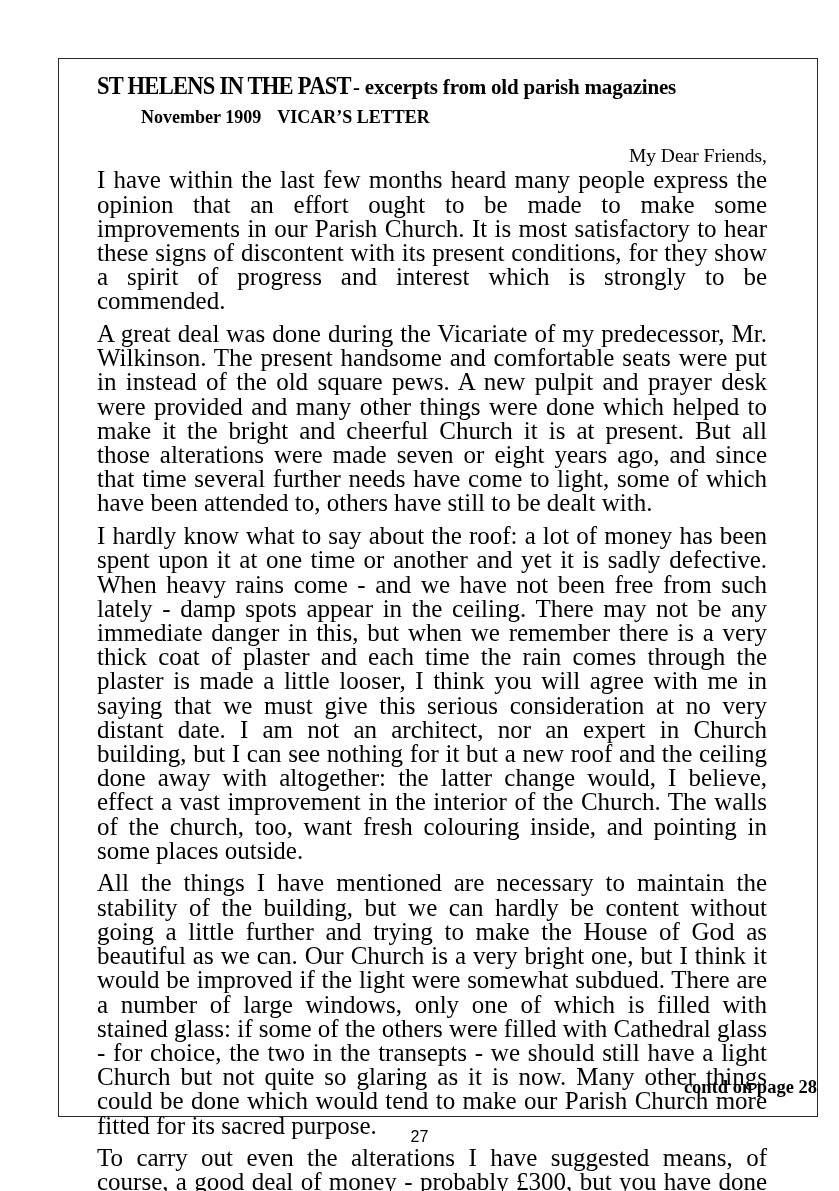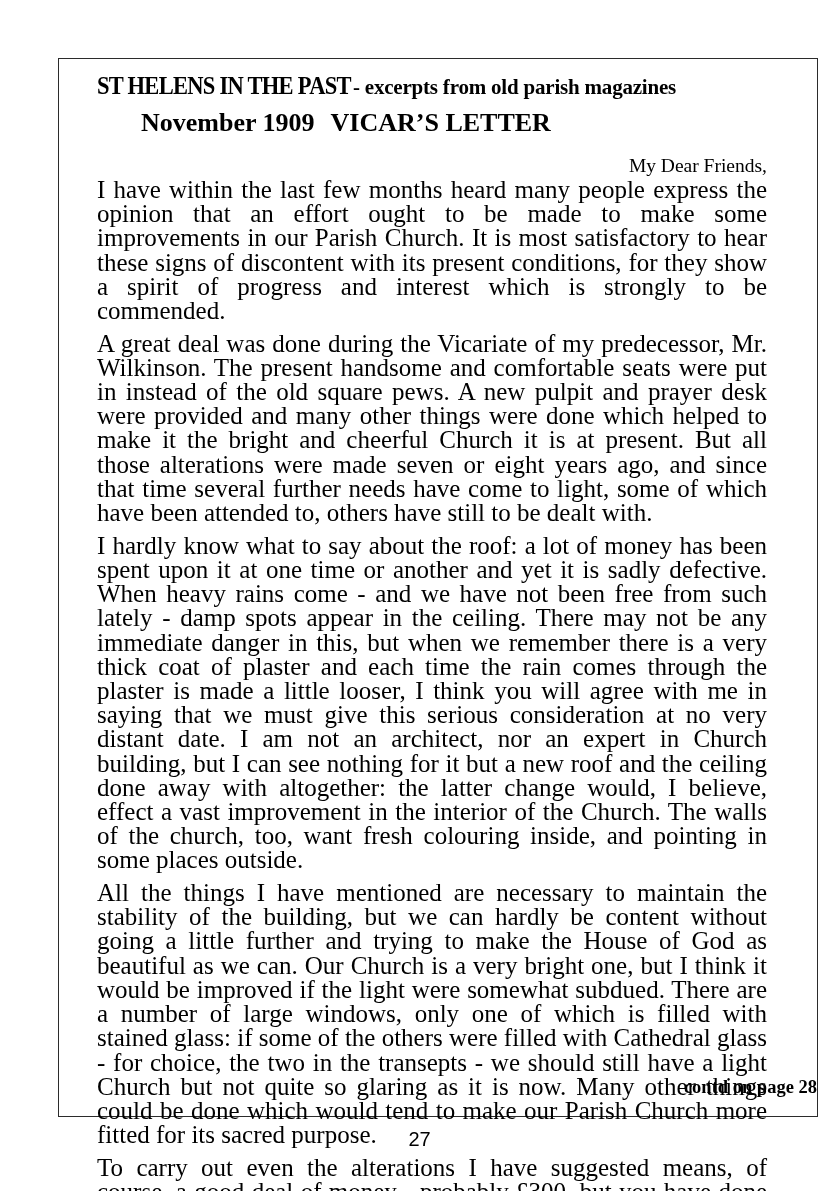--- a/index.html
+++ b/index.html
@@ -53,21 +53,21 @@
   .masthead-sub {
     font-weight: bold;
     font-size: 21px;
     letter-spacing: -0.2px;
     margin-left: -26px;
   }
 
   .subhead {
     margin: 6px 0 0 44px;
     font-weight: bold;
-    font-size: 26px;
+    font-size: 18px;
     white-space: nowrap;
     line-height: 1.2;
   }
   .subhead .gap {
     display: inline-block;
     width: 16px;
   }
 
   
   .letter-body {
@@ -105,21 +105,21 @@
   }
 
   
   #page-number {
     position: absolute;
     left: 0;
     top: 1128px;
     width: 839px;
     text-align: center;
     font-family: "Liberation Sans", "DejaVu Sans", sans-serif;
-    font-size: 20px;
+    font-size: 16px;
     color: #000000;
   }
 </style>
 </head>
 <body>
 
 <div id="page-frame">
   <div id="frame-inner">
 
     <div class="masthead">

